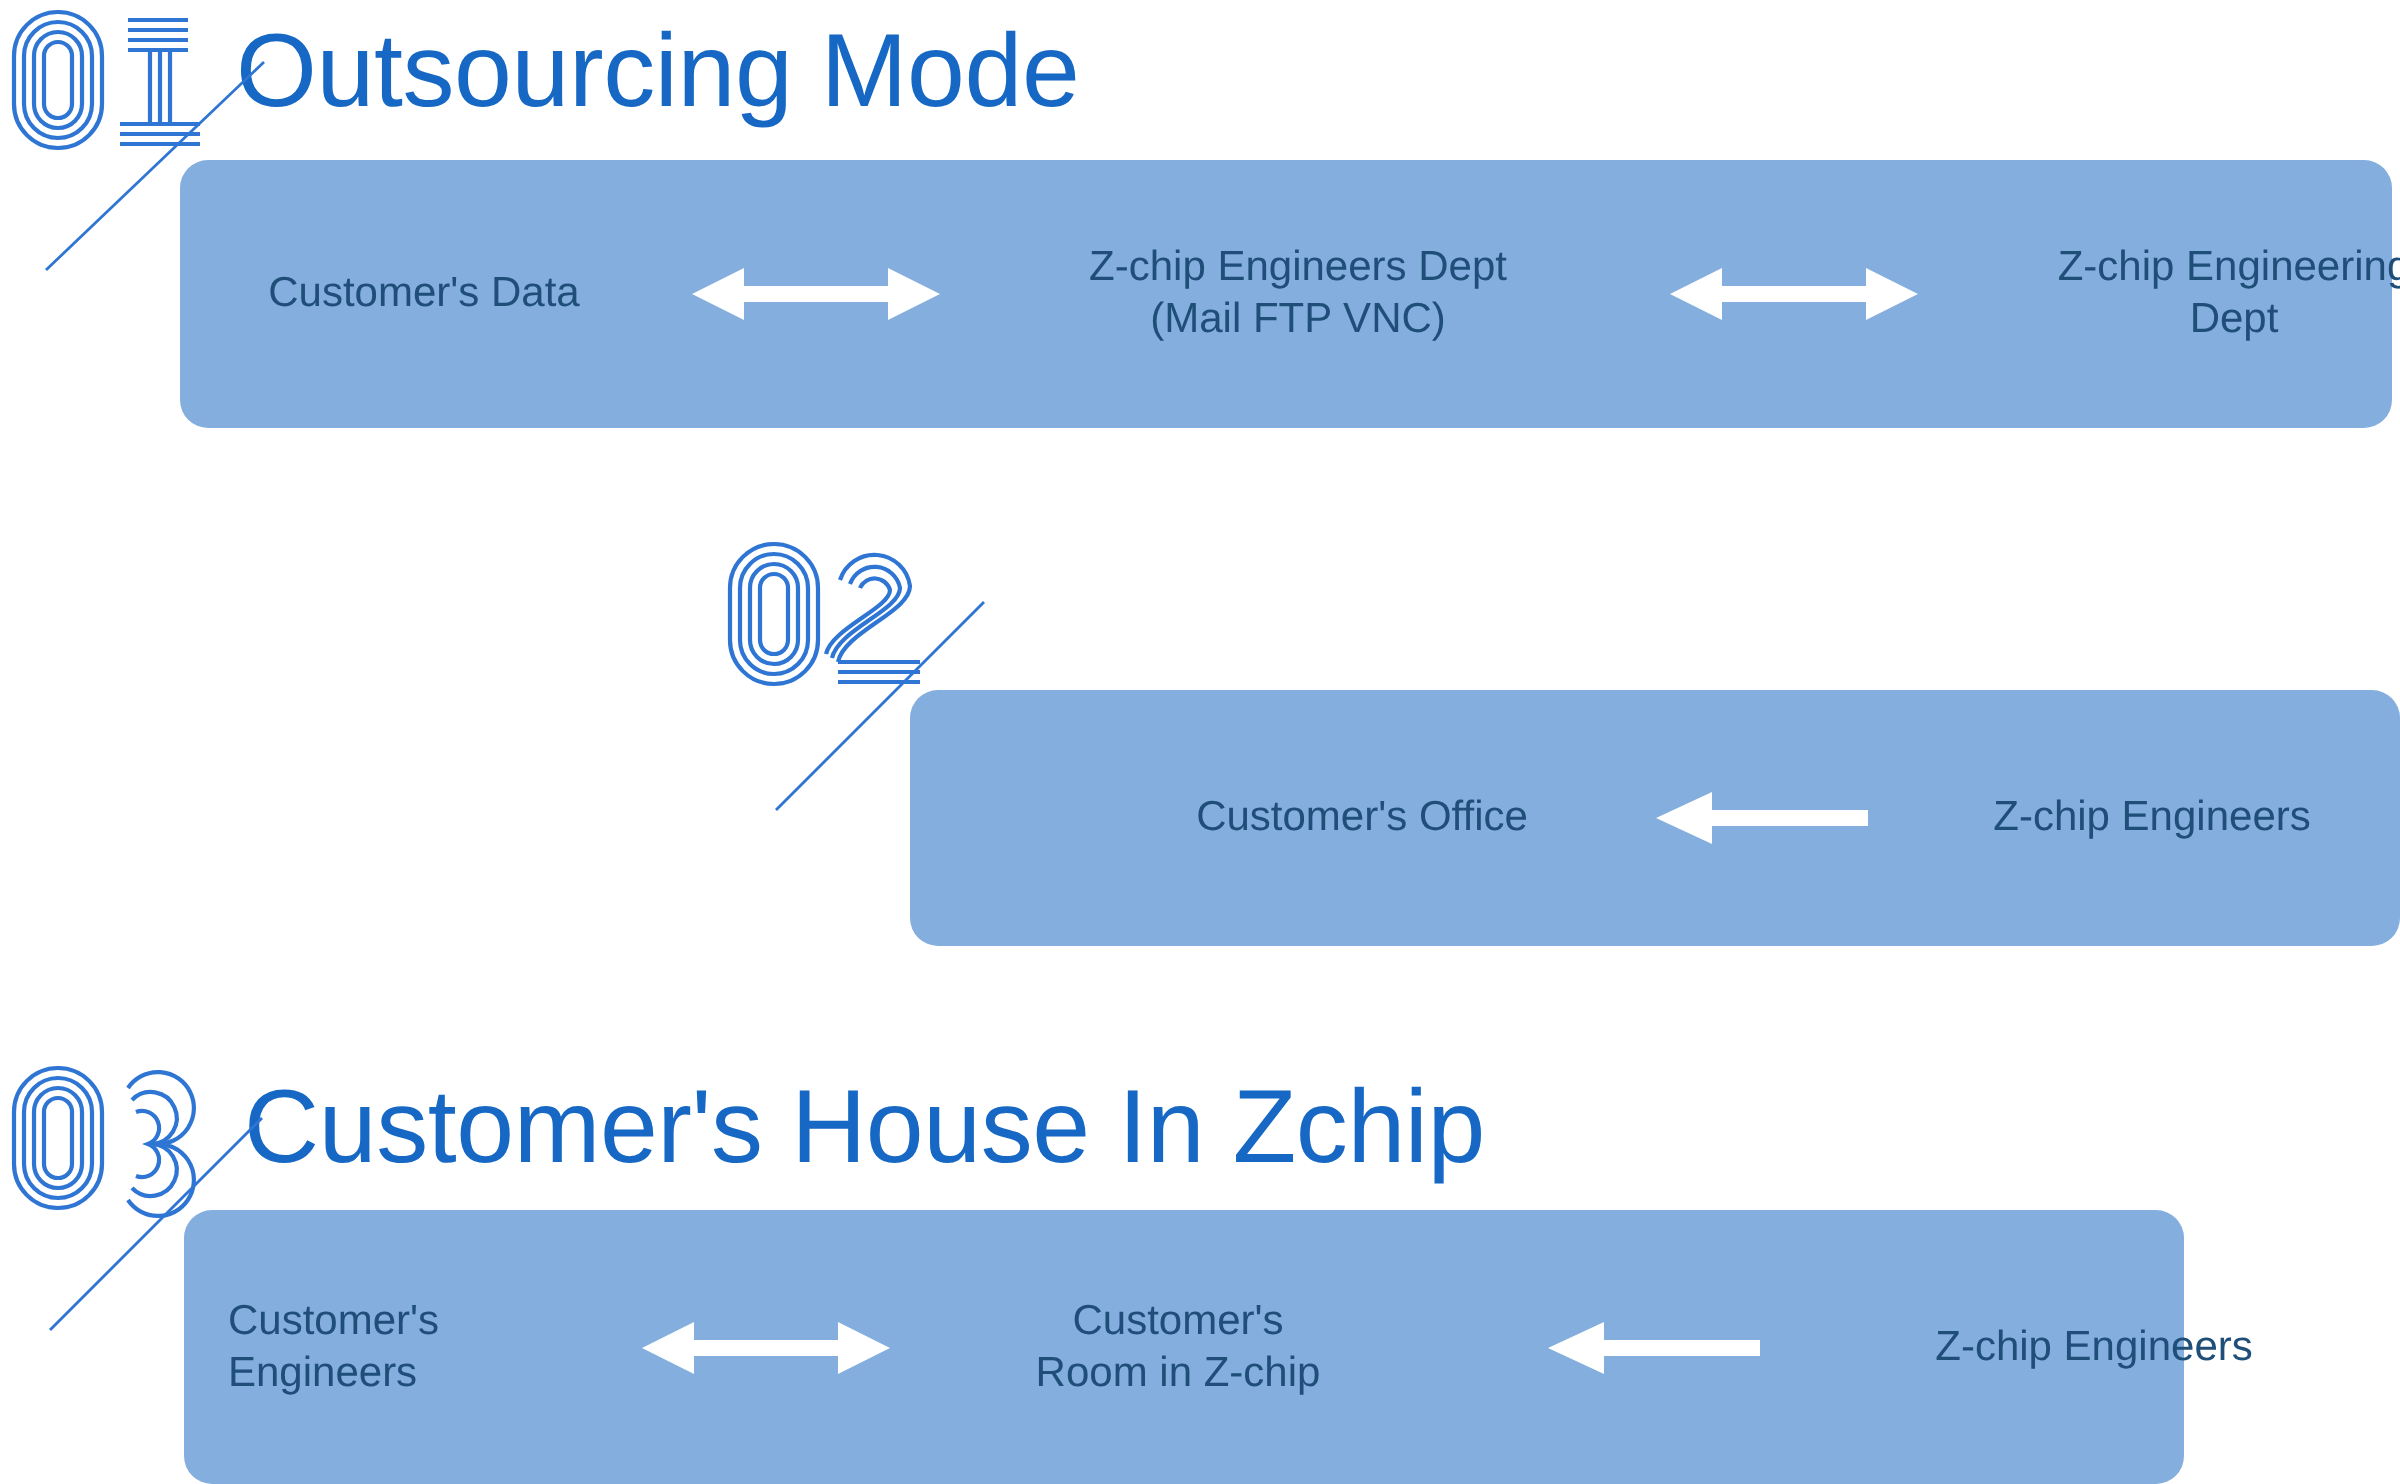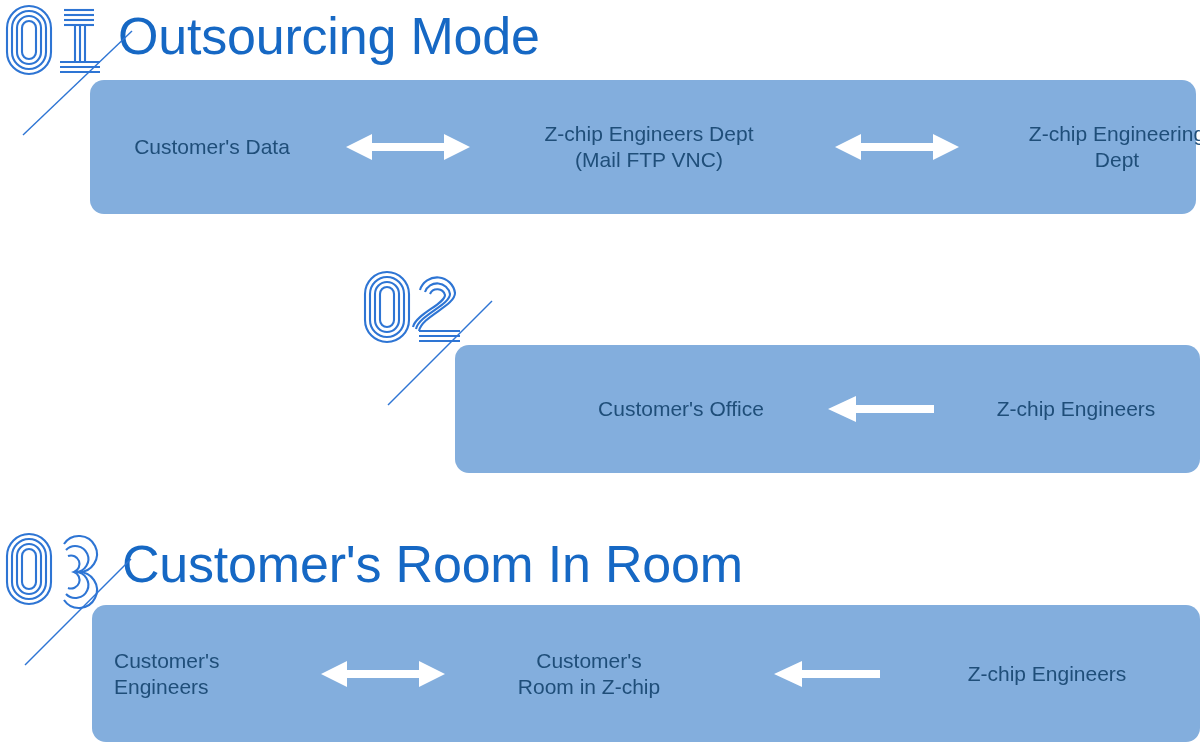--- a/index.html
+++ b/index.html
@@ -187,29 +187,29 @@
         <rect x="20" y="19" width="14" height="40" rx="7"></rect>
       </g>
       <g fill="none" stroke="#2E75D4" stroke-width="2.1">
         <path d="M62 14 a18 18 0 1 1 14 28 a18 18 0 1 1 -14 28"></path>
         <path d="M64 20 a13 13 0 1 1 10 22 a13 13 0 1 1 -10 22"></path>
         <path d="M66 26 a8 8 0 1 1 6 16 a8 8 0 1 1 -6 16"></path>
       </g>
     </svg>
   </div>
 
-  <div class="section-title" style="left:122px; top:538px;">Customer's Room In Room</div>
+  <div class="section-title" style="left:122px; top:538px;">Customer's House In Zchip</div>
 
   <div class="leader" style="left:22px; top:556px;">
     <svg width="112" height="112" viewBox="0 0 112 112">
       <line x1="3" y1="109" x2="109" y2="3" stroke="#2E75D4" stroke-width="1.4"></line>
     </svg>
   </div>
 
-  <div class="band clip-bottom" style="left:92px; top:605px; width:1108px; height:137px; padding:0 22px;">
+  <div class="band clip-bottom" style="left:92px; top:605px; width:1000px; height:137px; padding:0 22px;">
     <div class="node" style="width:186px; text-align:left;">Customer's
 Engineers</div>
 
     <div class="arrow-cell" style="width:166px;">
       <svg width="124" height="30" viewBox="0 0 124 30" aria-hidden="true">
         <polygon points="0,15 26,2 26,11 98,11 98,2 124,15 98,28 98,19 26,19 26,28" fill="#FFFFFF"></polygon>
       </svg>
     </div>
 
     <div class="node" style="width:246px;">Customer's

